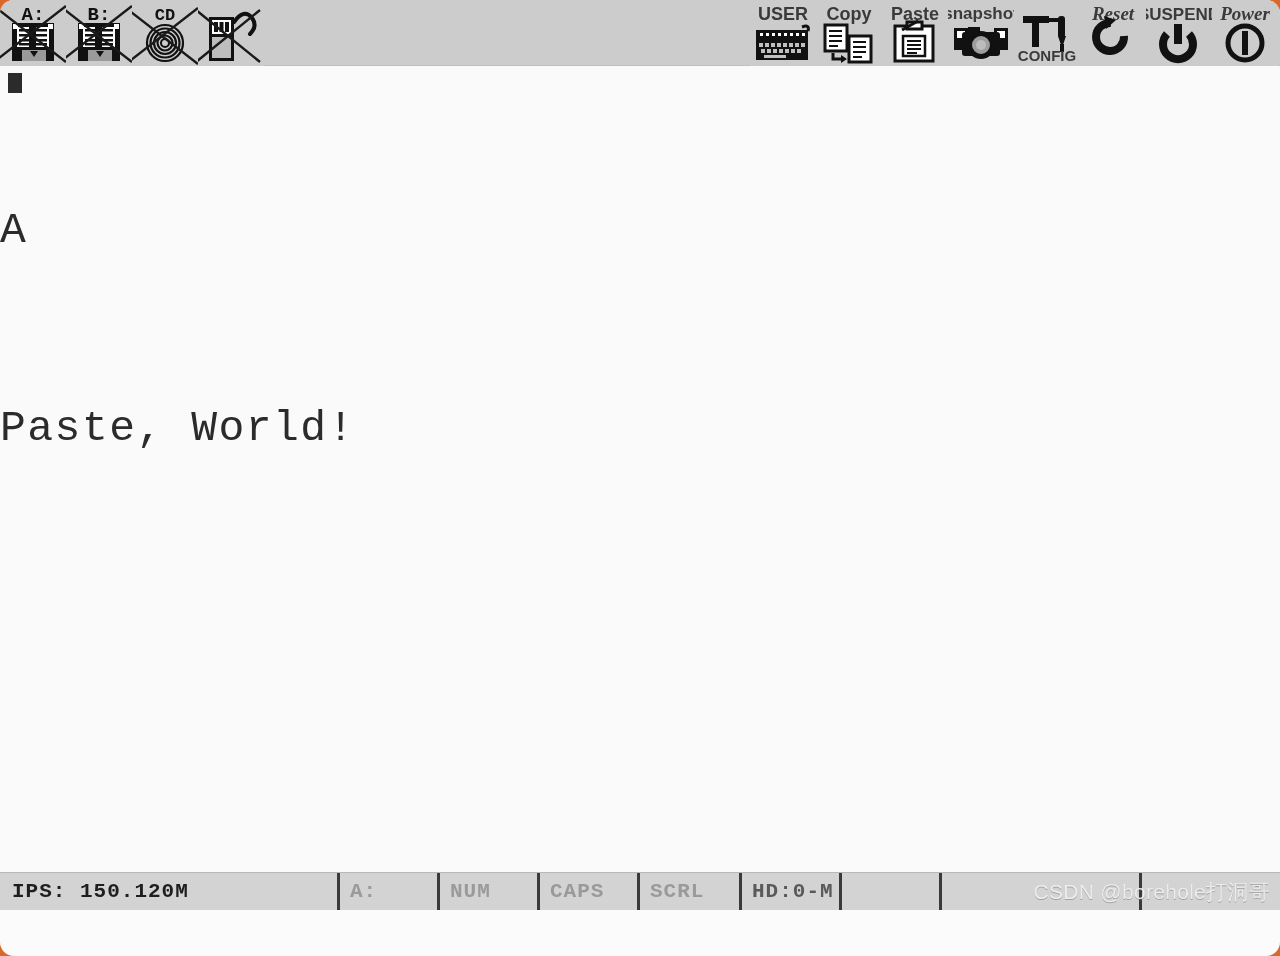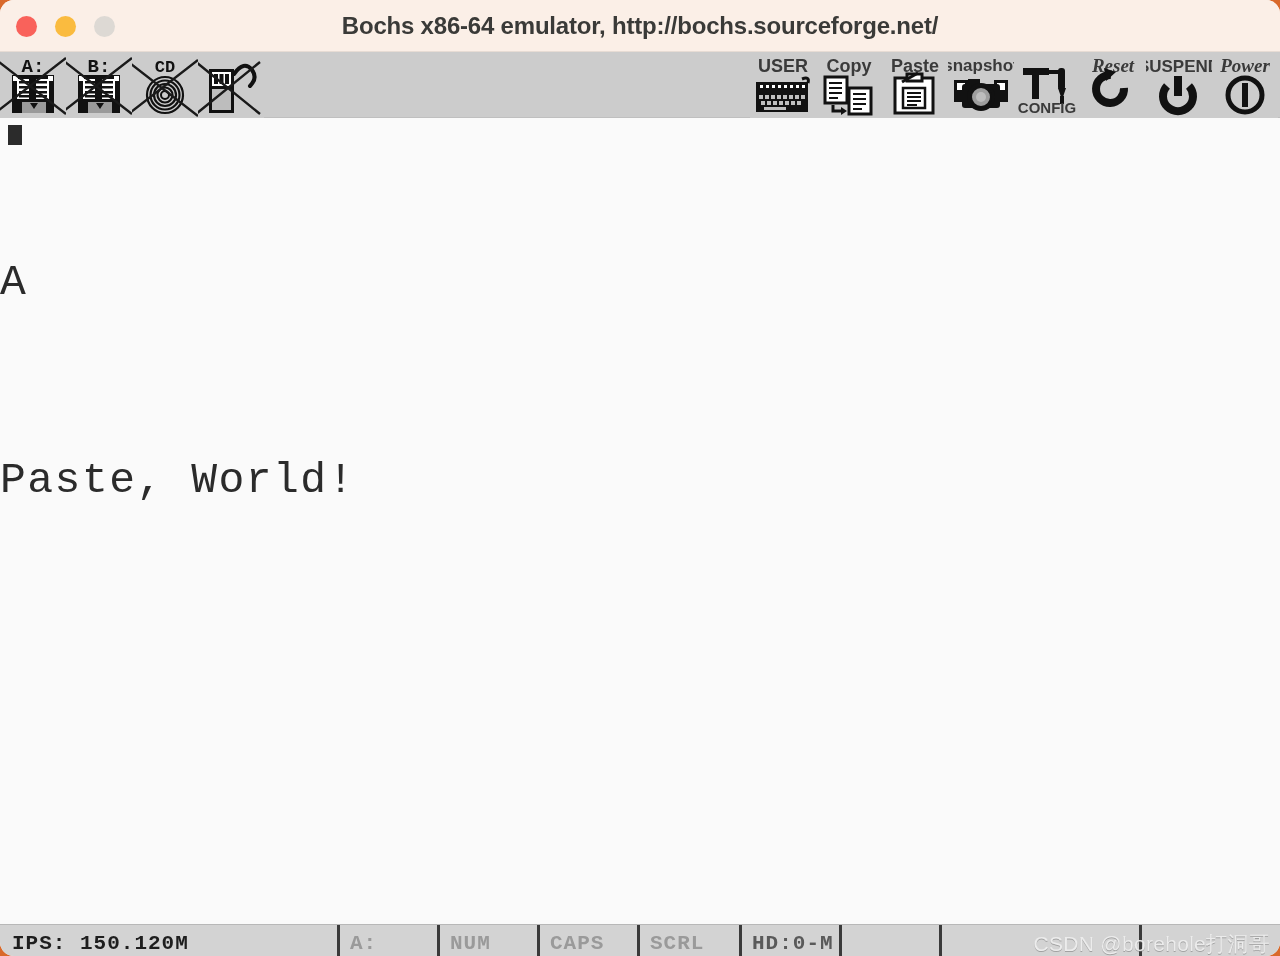--- a/index.html
+++ b/index.html
@@ -169,28 +169,20 @@
     letter-spacing: 0.3px;
     pointer-events: none;
     white-space: nowrap;
   }
 </style>
 </head>
 <body>
 
 <div id="window">
 
-  <div id="titlebar">
-    <div id="traffic-lights">
-      <span class="tl tl-close"></span>
-      <span class="tl tl-min"></span>
-      <span class="tl tl-zoom"></span>
-    </div>
-    <div id="title-text">Bochs x86-64 emulator, http://bochs.sourceforge.net/</div>
-  </div>
 
   <div id="toolbar">
 
     <div class="tb-group" id="tb-left">
 
       <div class="tb-btn">
         <svg width="66" height="66" viewBox="0 0 66 66">
           <rect x="0" y="0" width="66" height="66" fill="#CCCCCC"></rect>
           <text x="33" y="20" font-family="Liberation Mono, monospace" font-size="19" font-weight="bold" text-anchor="middle" fill="#111">A:</text>
           <rect x="12" y="23" width="42" height="38" fill="#111"></rect>

